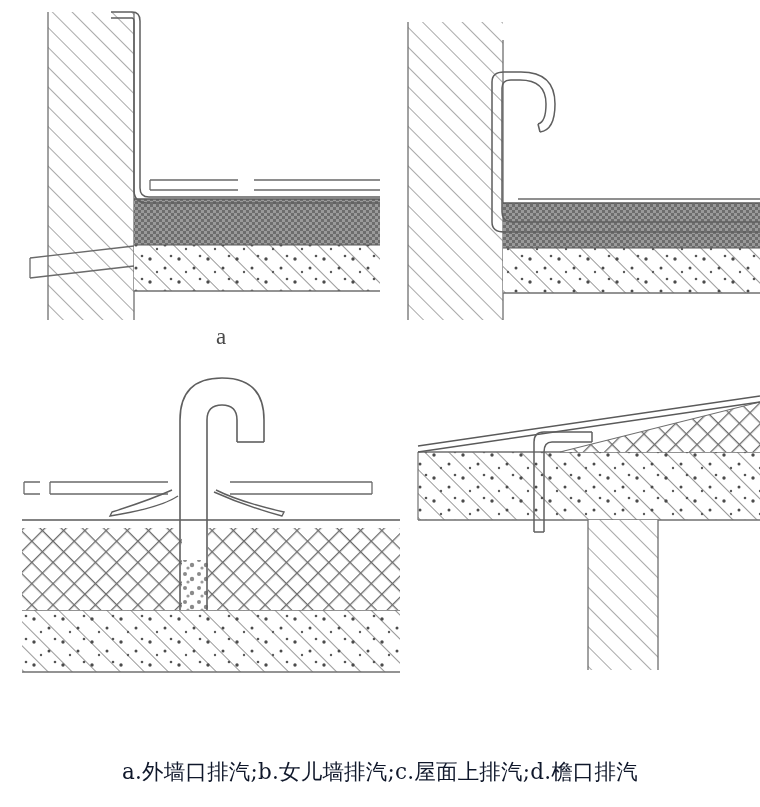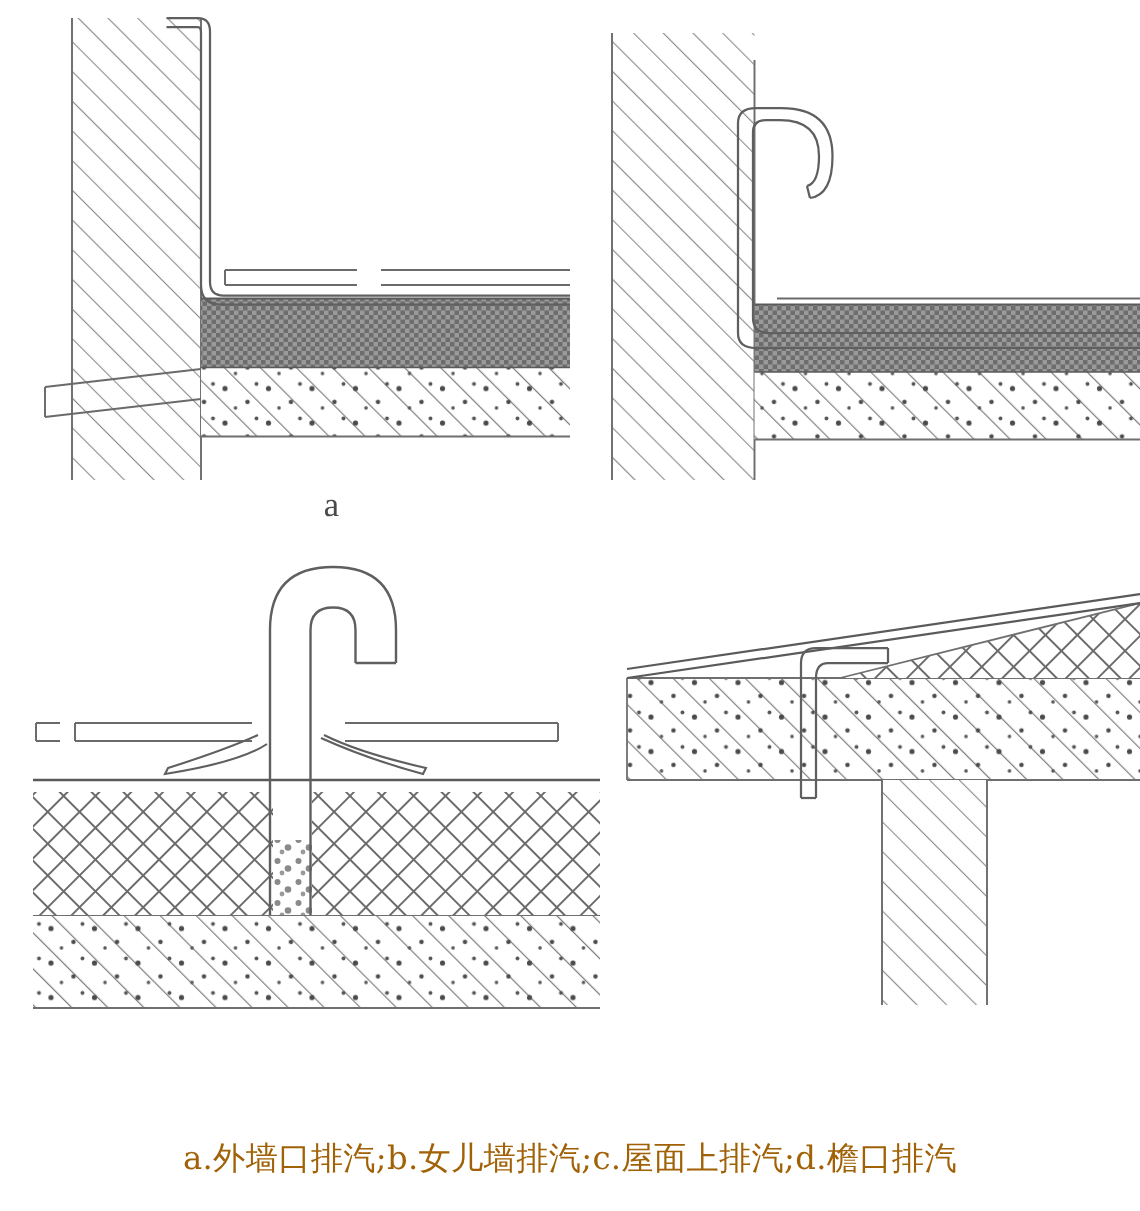--- a/index.html
+++ b/index.html
@@ -40,21 +40,21 @@
   }
   #caption {
     position: absolute;
     left: 0;
     top: 757px;
     width: 760px;
     text-align: center;
     font-family: "DejaVu Serif", "Liberation Serif", serif;
     font-size: 21.5px;
     letter-spacing: 0.2px;
-    color: #a16207;
+    color: #0f172a;
     white-space: nowrap;
   }
   
   #panel-a { left: 0px; top: 0px; }
   #label-a { left: 201px; top: 325px; }
   
   #panel-b { left: 380px; top: 0px; }
   
   #panel-c { left: 0px; top: 360px; }
   

